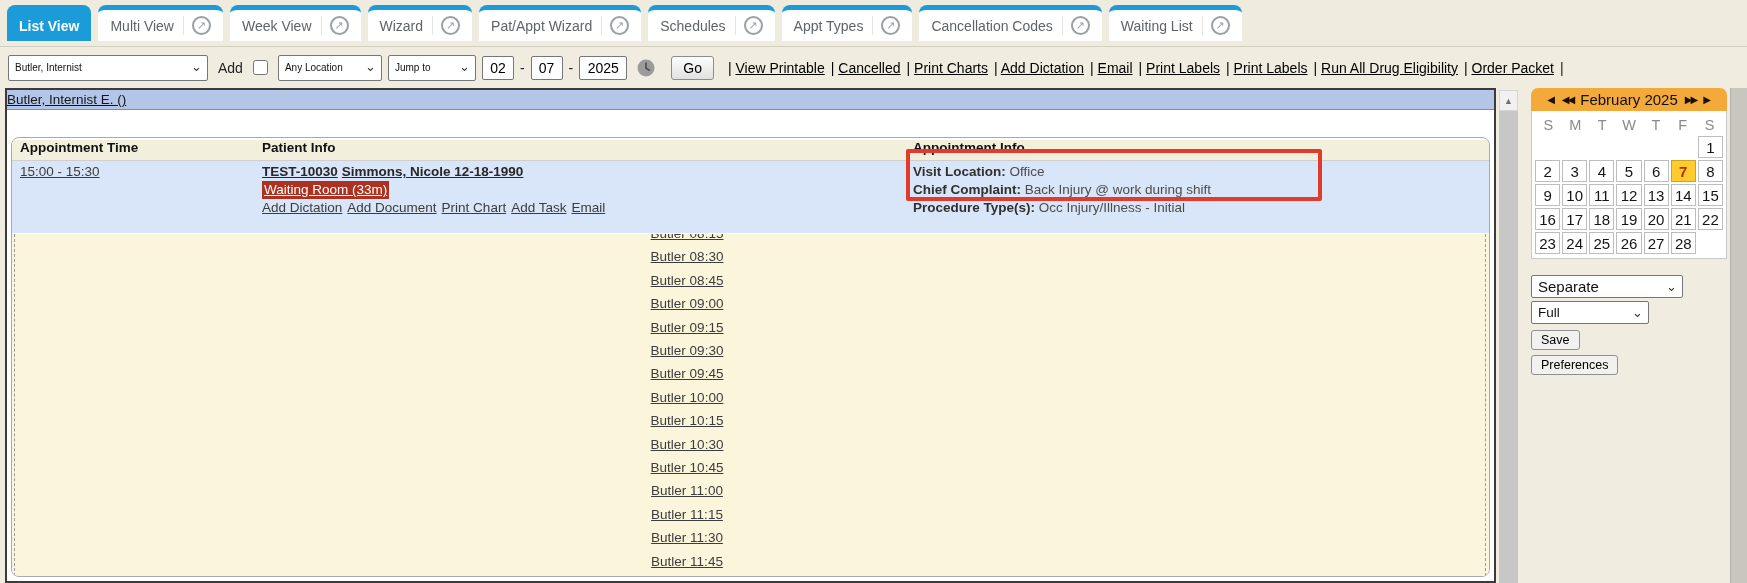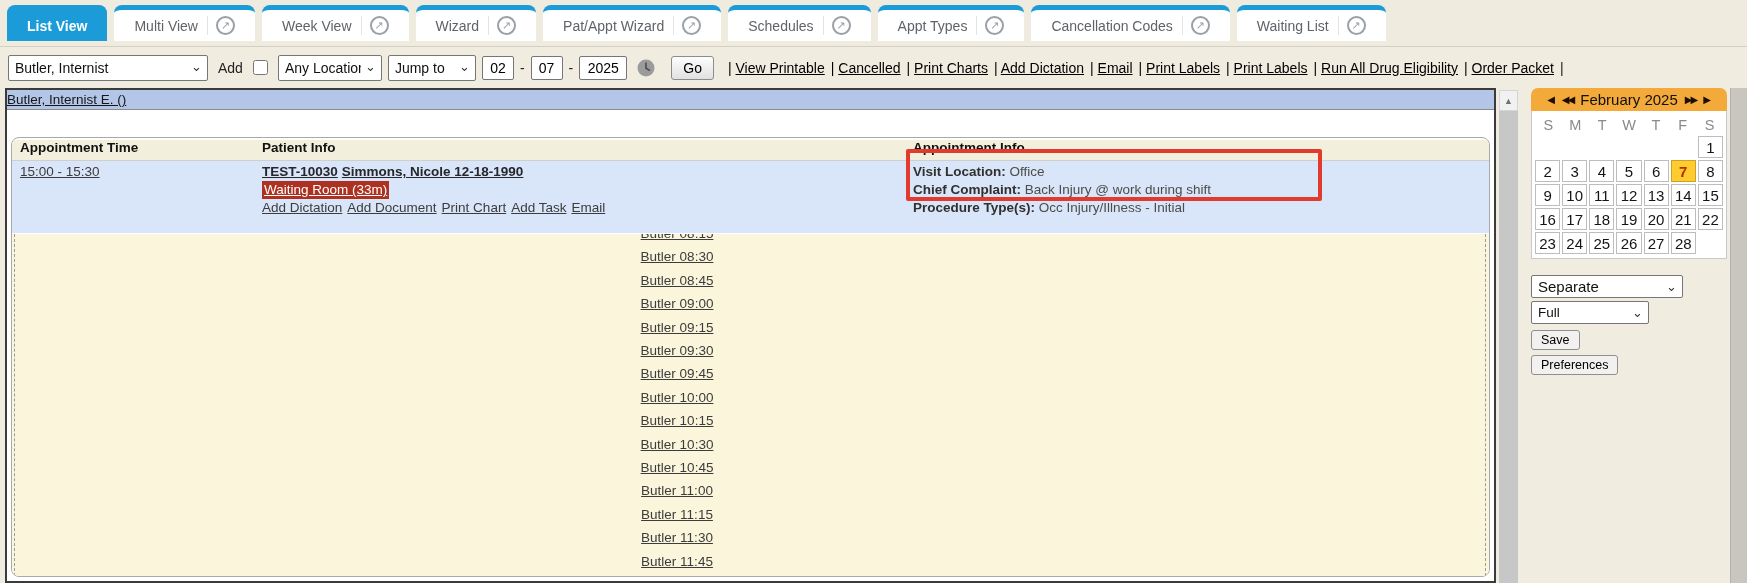--- a/index.html
+++ b/index.html
@@ -11,34 +11,34 @@
     font-size:14px; color:#222;
   }
   a { cursor:pointer; }
 
   
   .tabbar { position:absolute; left:0; top:0; width:1747px; height:47px;
             background:#F0EBDF; border-bottom:1px solid #d4cfc3; }
   .tabs { display:flex; gap:7px; padding:5px 0 0 7px; align-items:flex-end; }
   .tab { display:flex; align-items:center; height:36px; background:#fff;
          border-top:5px solid #1B9BD7; border-radius:8px 8px 0 0;
-         padding:0 20px; color:#5f6368; font-size:14px; cursor:pointer; white-space:nowrap; }
+         padding:0 12px; color:#5f6368; font-size:14px; cursor:pointer; white-space:nowrap; }
   .tab.active { background:#1B9BD7; color:#fff; font-weight:bold; }
   .tab-iconwrap { margin-left:9px; padding-left:8px; border-left:1px solid #e3e3e3; display:flex; }
   .tab-circle { width:19px; height:19px; border:2px solid #9aa0a6; border-radius:50%;
                 display:flex; align-items:center; justify-content:center; }
   .tab-arrow { font-size:11px; color:#9aa0a6; line-height:1; }
 
   
   .toolbar { position:absolute; left:0; top:47px; width:1747px; height:41px;
              display:flex; align-items:center; gap:6px; padding-left:8px; }
   .sel { position:relative; display:inline-block; }
   .sel select { appearance:none; -webkit-appearance:none; background:#fff;
                 border:1px solid #767676; border-radius:2px; height:26px;
-                font-family:inherit; font-size:14px; padding:0 20px 0 6px; color:#111; }
+                font-family:inherit; font-size:10px; padding:0 20px 0 6px; color:#111; }
   .sel-arrow { position:absolute; right:6px; top:4px; font-size:13px; color:#333; pointer-events:none; }
   .sel-provider select { width:200px; }
   .sel-location select { width:104px; }
   .sel-jump select { width:88px; }
   .add-label { margin-left:4px; }
   .add-check { width:15px; height:15px; margin:0 4px; }
   .date-input { width:32px; height:24px; border:1px solid #767676; border-radius:2px;
                 text-align:center; font-size:14px; font-family:inherit; background:#fff; }
   .date-year { width:48px; }
   .date-sep { color:#222; }
@@ -66,21 +66,21 @@
   .c1 { width:250px; padding-left:8px; }
   .c2 { width:651px; }
   .c3 { flex:1; }
   .appt-row { display:flex; height:72px; background:#D9E5F8; font-size:13.5px; line-height:18px; padding-top:2px; }
   .time-link { color:#3c3c3c; text-decoration:underline; }
   .pat-link { font-weight:bold; color:#26262b; text-decoration:underline; margin-right:4px; }
   .badge { display:inline-block; background:#AD3120; color:#fff; text-decoration:underline; padding:0 2px; }
   .action-link { color:#3c3c3c; text-decoration:underline; margin-right:5px; }
   .info-line .lbl { font-weight:bold; color:#30302f; }
   .info-line .val { color:#4c4c4c; }
-  .grid { position:absolute; left:0; right:0; top:96px; bottom:0; background:#FBF6DB; overflow:hidden; }
+  .grid { position:absolute; left:0; right:0; top:96px; bottom:0; background:#FBF6DB; overflow:hidden;padding-left:10px; }
   .grid::before { content:''; position:absolute; left:2px; top:0; bottom:0; border-left:1px dashed #9a9a9a; }
   .grid::after  { content:''; position:absolute; right:3px; top:0; bottom:0; border-left:1px dashed #9a9a9a; }
   .slots { width:1330px; text-align:center; margin-top:-12px; line-height:23.4px; font-size:13.5px; }
   .slot { display:block; }
   .slot a { color:#3c3c3c; text-decoration:underline; }
 
   
   .annotation { position:absolute; left:906px; top:149px; width:416px; height:52px;
                 border:4px solid #E23A2C; border-radius:2px; z-index:50; pointer-events:none; }
 

